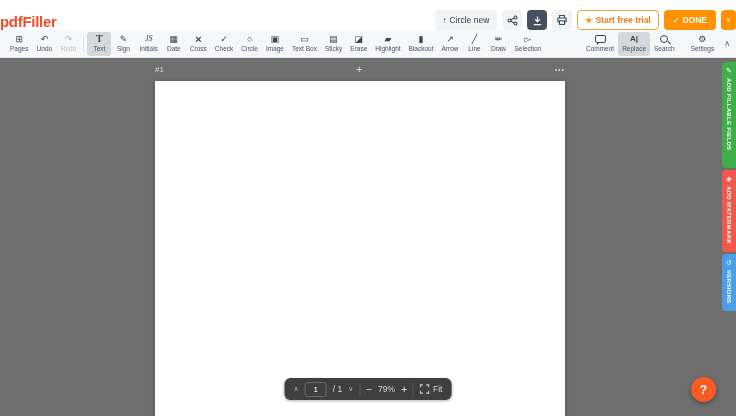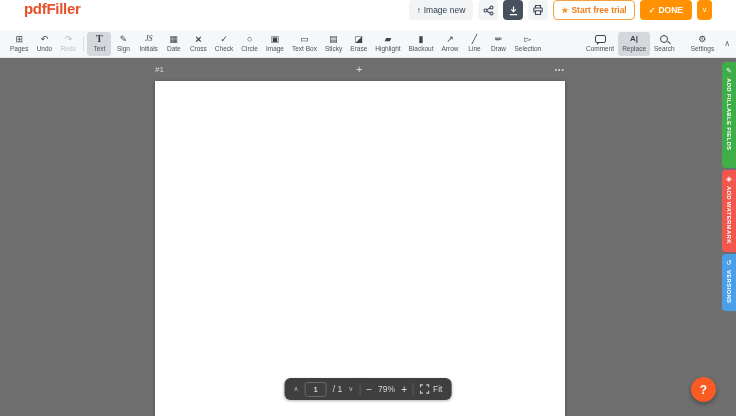--- a/index.html
+++ b/index.html
@@ -1,21 +1,21 @@
 <!DOCTYPE html>
 <html><head>
 <meta charset="utf-8">
 <style>
   html,body{margin:0;padding:0;}
   body{width:736px;height:416px;overflow:hidden;font-family:"Liberation Sans",sans-serif;background:#6f6f6f;}
   .app{width:736px;height:416px;display:flex;flex-direction:column;}
   button{font-family:inherit;border:none;background:none;cursor:pointer;padding:0;}
 
   
-  .header{height:30px;background:#fff;display:flex;align-items:flex-start;padding:0 24px;flex:0 0 auto;}
+  .header{height:30px;background:#fff;display:flex;align-items:flex-end;padding:0 0;flex:0 0 auto;}
   .logo{font-size:15px;font-weight:800;color:#e8502a;letter-spacing:-.3px;}
   .docinfo{margin-left:14px;display:flex;flex-direction:column;justify-content:center;gap:1px;}
   .doc-title-row{display:flex;align-items:center;gap:3px;font-size:8.5px;font-weight:bold;color:#222;}
   .edit-icon{font-size:7px;color:#99a0a8;}
   .doc-sub-row{display:flex;align-items:center;gap:3px;font-size:7px;}
   .breadcrumb{color:#2f7fe0;}
   .dot{color:#9aa0a6;}
   .modified{color:#8a9099;}
   .history-icon{color:#28a7c9;font-size:7.5px;}
   .header-right{margin-left:auto;display:flex;align-items:center;gap:5px;}
@@ -79,21 +79,21 @@
 </head>
 <body>
 
 <div class="app">
 
   <div class="header">
     <div class="logo">pdfFiller</div>
     <div class="header-right">
       <button class="btn btn-light">
         <span class="up-glyph">↑</span>
-        <span>Image new</span>
+        <span>Circle new</span>
       </button>
       <button class="icon-btn light">
         <svg width="11" height="11" viewBox="0 0 12 12">
             <g fill="none" stroke="#3c4858" stroke-width="1.2">
               <circle cx="9.3" cy="2.7" r="1.6"></circle>
               <circle cx="2.7" cy="6" r="1.6"></circle>
               <circle cx="9.3" cy="9.3" r="1.6"></circle>
               <path d="M4.2 5.2l3.6-1.8M4.2 6.8l3.6 1.8"></path>
             </g>
           </svg>

